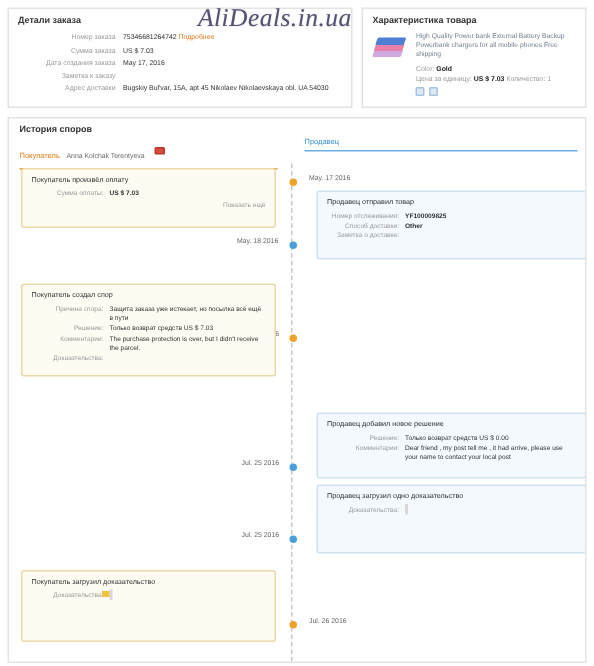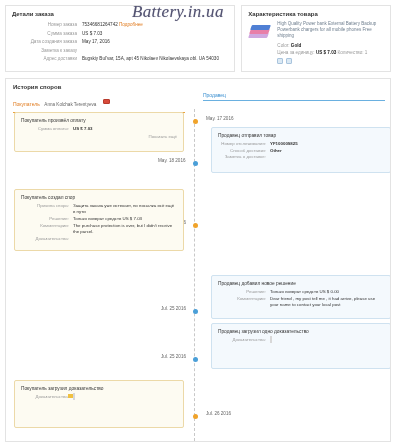--- a/index.html
+++ b/index.html
@@ -115,21 +115,21 @@
   .ev-thumb .ln1  { top:8px; } .ev-thumb .ln2 { top:10px; } .ev-thumb .ln3 { top:12px; right:9px; }
   .ev-thumb.doc .bar { background:#e8e3cf; }
   .ev-thumb.doc .ln  { background:#ddd; }
   .ev-corner { position:absolute; right:1px; bottom:1px; width:5px; height:4px; background:#f0c040; }
 </style>
 </head>
 <body>
 
 <div class="page">
 
-  <div class="watermark">Battery.in.ua</div>
+  <div class="watermark">AliDeals.in.ua</div>
 
   <div class="top">
 
     <div class="panel panel-left">
       <div class="panel-title">Детали заказа</div>
 
       <div class="od-row">
         <span class="od-label">Номер заказа</span>
         <span class="od-val">
           <span>75346681264742</span>

